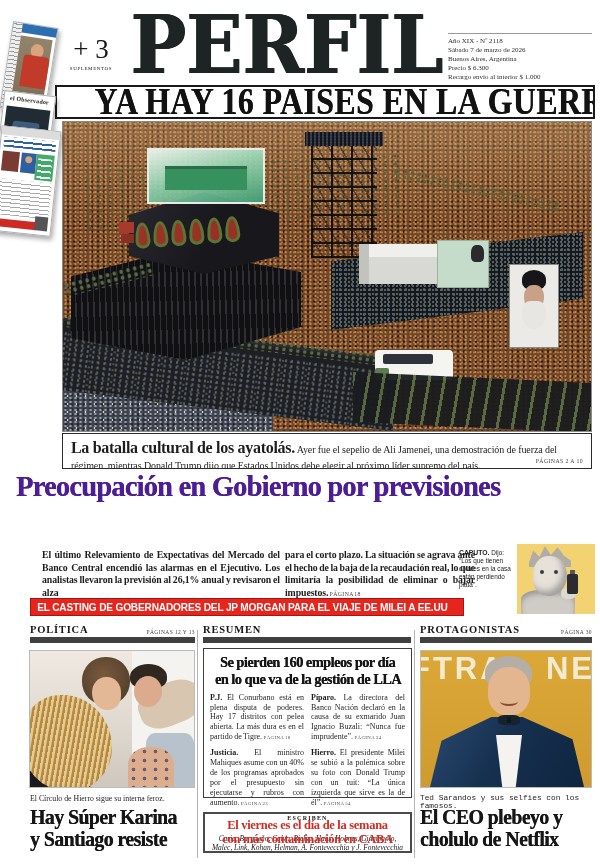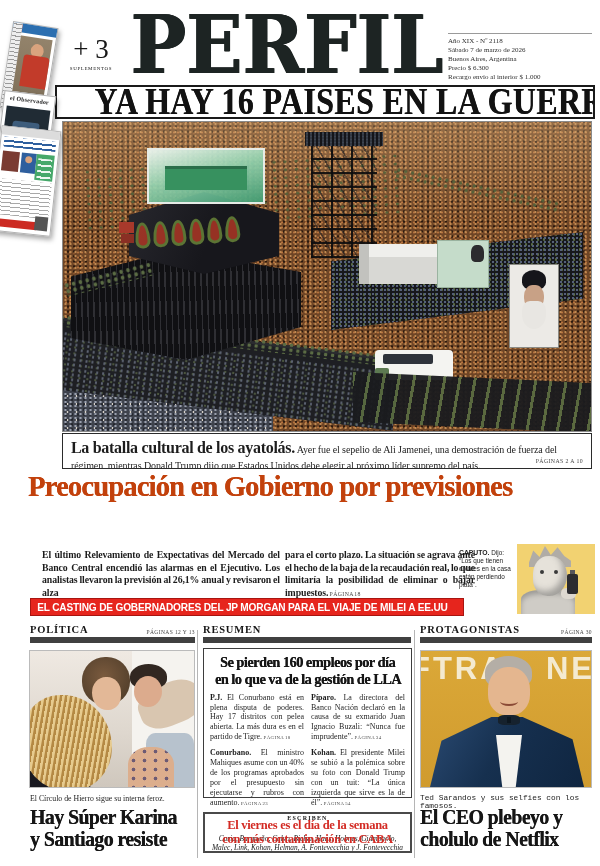--- a/index.html
+++ b/index.html
@@ -136,21 +136,21 @@
 
   
   .cap-box{ position:absolute; left:62px; top:433px; width:530px; height:36px; border:1px solid #2b2b2b; padding:2px 6px 2px 8px; overflow:hidden; }
   .cap-box .txt{ font-size:10px; line-height:1.45; letter-spacing:-.1px; color:#1d1d1d; }
   .cap-box .lead{ font-size:16px; font-weight:bold; letter-spacing:-.3px; }
   .cap-box .pgref{ position:absolute; right:8px; bottom:4px; }
 
   .pgref{ font-size:5.8px; font-weight:normal; font-style:normal; letter-spacing:.4px; color:#454545; }
 
   
-  .lead-hl{ position:absolute; left:28px; top:472px; width:562px; font-weight:bold; font-size:28.5px; line-height:1.06; letter-spacing:-.8px; color:#c2410c; text-shadow:.3px 0 0 currentColor; }
+  .lead-hl{ position:absolute; left:16px; top:472px; width:562px; font-weight:bold; font-size:28.5px; line-height:1.06; letter-spacing:-.8px; color:#4c1d95; text-shadow:.3px 0 0 currentColor; }
   .lead-col{ position:absolute; top:549px; font-weight:bold; font-size:9.8px; line-height:1.3; text-align:justify; word-spacing:-1.2px; letter-spacing:-.1px; color:#1c1c1c;margin-left:12px; }
   .lead-col1{ left:30px; width:238px; }
   .lead-col2{ left:273px; width:190px; }
 
   
   .caputo-txt{ position:absolute; left:459px; top:549px; width:54px; font-family:"Liberation Sans",sans-serif; font-size:6.4px; line-height:1.25; color:#222; }
   .caputo-txt b{ font-size:6.8px; }
   .caputo-art{ position:absolute; left:517px; top:544px; width:78px; height:70px; background:#f2d271; overflow:hidden; }
   .c-hair{ position:absolute; left:12px; top:1px; width:42px; height:22px; background:#b0aca6;
     clip-path:polygon(0 80%,10% 25%,25% 55%,38% 5%,52% 45%,68% 10%,84% 50%,100% 72%,100% 100%,0 100%); }
@@ -386,33 +386,33 @@
       <div>en lo que va de la gestión de LLA</div>
     </div>
     <div class="res-items">
       <div class="res-col">
         <p class="itm">
           <b>P.J.</b>
           <span>El Conurbano está en plena disputa de poderes. Hay 17 distritos con pelea abierta. La más dura es en el partido de Tigre.</span>
           <span class="pgref">PÁGINA 18</span>
         </p>
         <p class="itm">
-          <b>Conurbano.</b>
+          <b>Justicia.</b>
           <span>El ministro Mahiques asume con un 40% de los programas aprobados por el presupuesto sin ejecutarse y rubros con aumento.</span>
           <span class="pgref">PÁGINA 23</span>
         </p>
       </div>
       <div class="res-col">
         <p class="itm">
           <b>Píparo.</b>
           <span>La directora del Banco Nación declaró en la causa de su exmarido Juan Ignacio Buzali: “Nunca fue imprudente”.</span>
           <span class="pgref">PÁGINA 34</span>
         </p>
         <p class="itm">
-          <b>Kohan.</b>
+          <b>Hierro.</b>
           <span>El presidente Milei se subió a la polémica sobre su foto con Donald Trump con un tuit: “La única izquierda que sirve es la de él”.</span>
           <span class="pgref">PÁGINA 54</span>
         </p>
       </div>
     </div>
     <div class="escriben-label">ESCRIBEN</div>
     <div class="escriben-names">Curia, Burgueño, Calvo, Bielsa, Haas, Holmes, Giampaolo, Malec, Link, Kohan, Helman, A. Fontevecchia y J. Fontevecchia</div>
   </div>
   <div class="viernes-box">
     <div>El viernes es el día de la semana</div>

